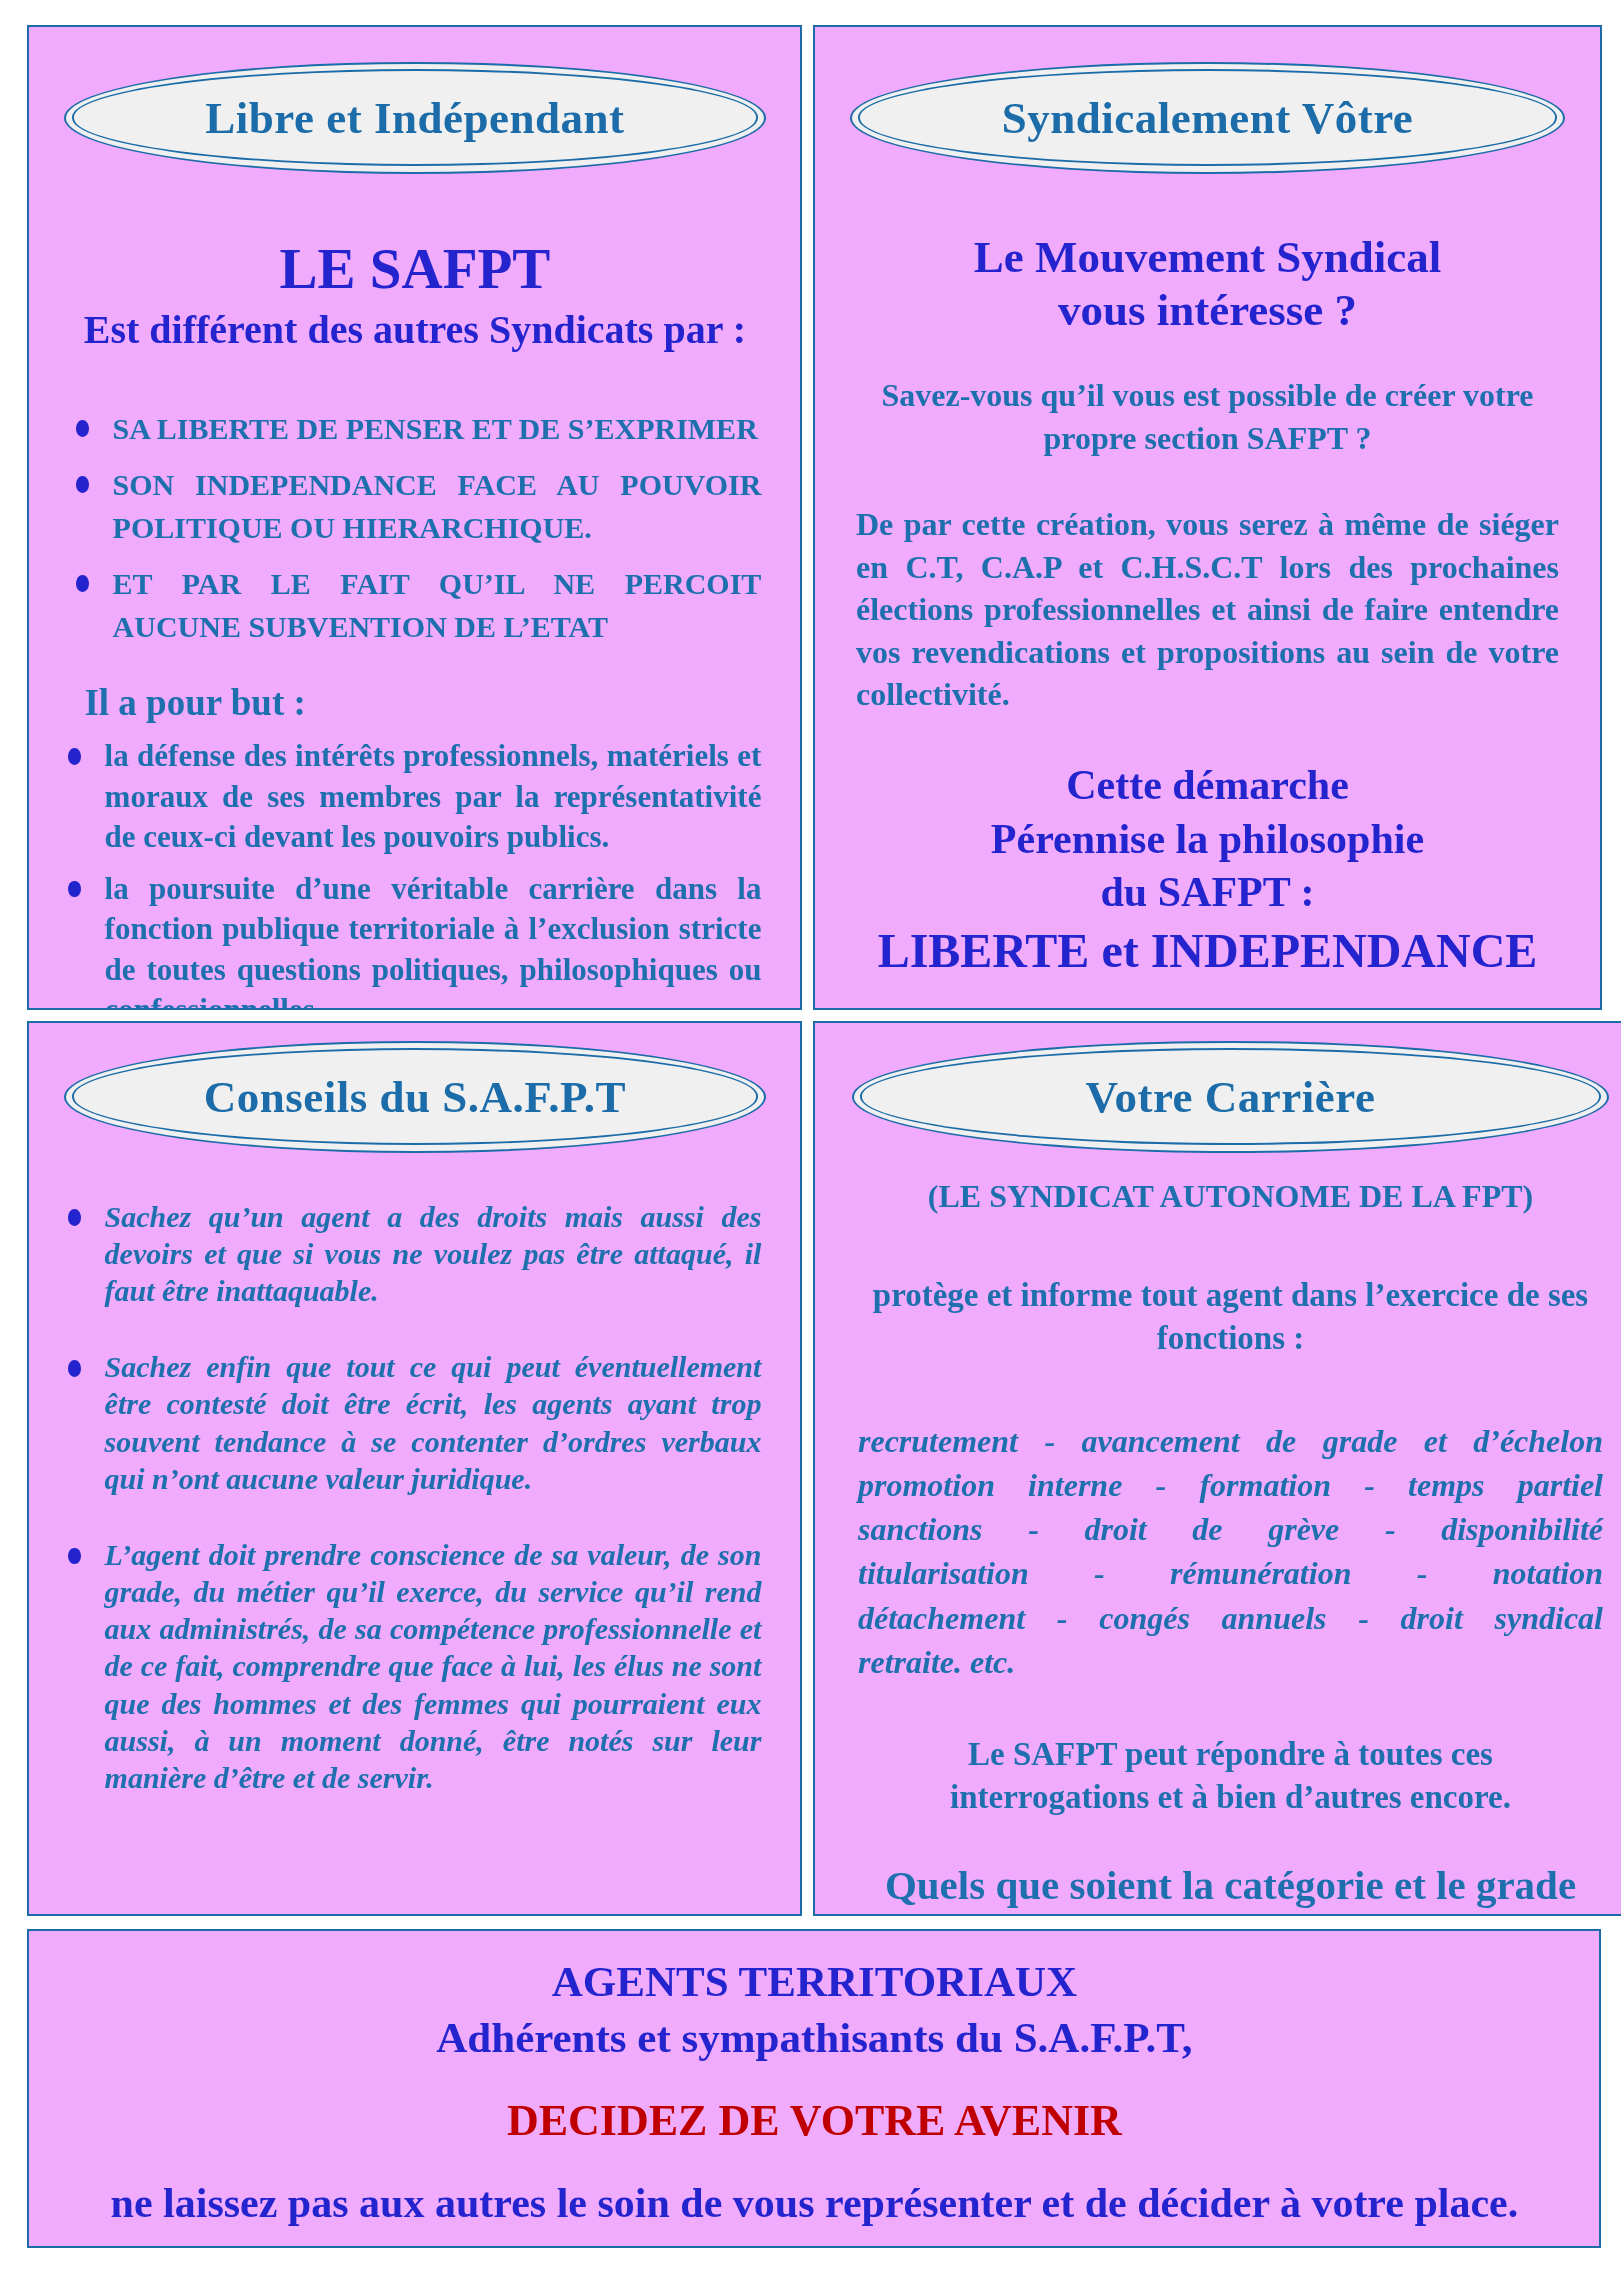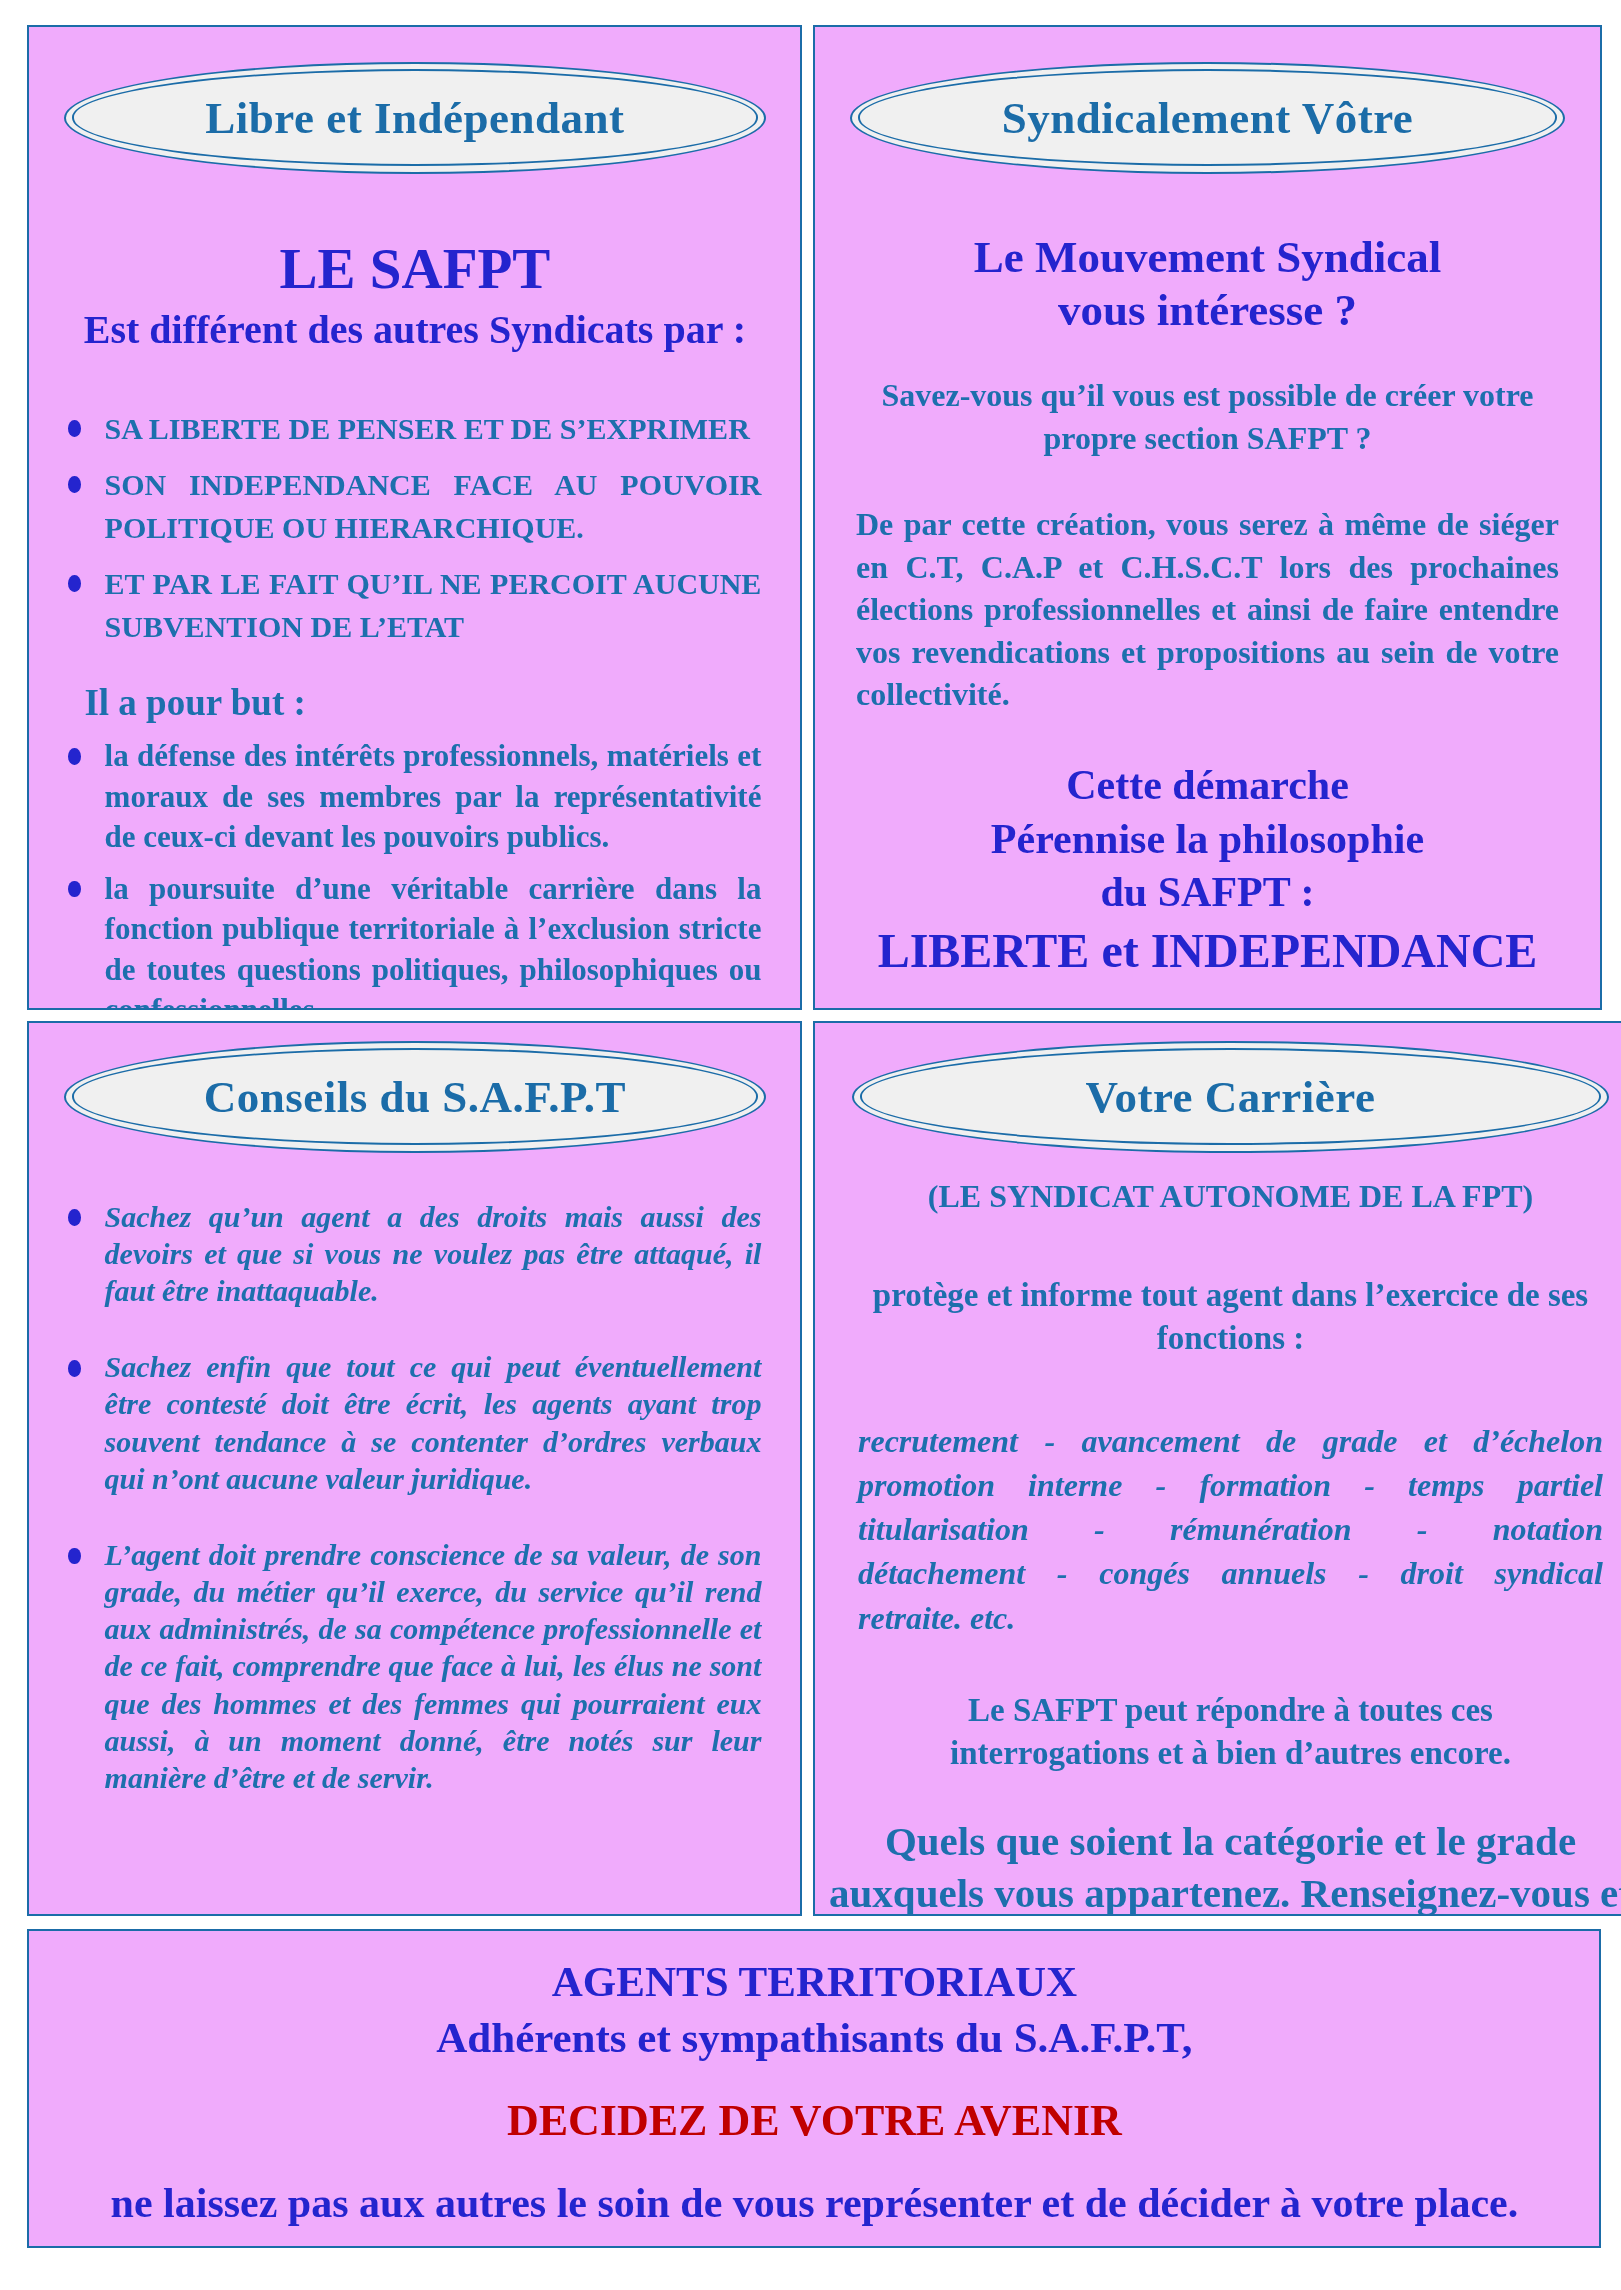--- a/index.html
+++ b/index.html
@@ -48,21 +48,21 @@
   .big-title{font-size:57px;text-align:center;margin-top:65px;line-height:1.05;}
   .sub-title{font-size:40px;text-align:center;margin-top:7.8px;white-space:nowrap;}
 
   .brow{display:flex;gap:23.5px;padding:0 39px;margin-top:13.7px;}
   .dot{
     flex:0 0 auto;width:12.7px;height:16.7px;border-radius:50%;
     background:var(--violet);margin-top:11.8px;
   }
   .btext{flex:1;text-align:justify;}
   .caps .btext{font-size:30px;line-height:1.42;color:var(--steelText);}
-  .caps-group{margin-top:55px;}
+  .caps-group{margin-top:55px;padding-left:8px;}
   .goal-h{font-size:37px;color:var(--steelText);padding-left:55px;margin-top:33px;}
   .goal .btext{font-size:31px;line-height:1.3;color:var(--steelText);}
   .goal{margin-top:11.8px;}
 
   .tr-title{font-size:45px;text-align:center;line-height:1.18;margin-top:57px;}
   .tr-question{font-size:32px;text-align:center;line-height:1.35;margin-top:37px;padding:0 45px;}
   .tr-paragraph{font-size:32px;line-height:1.33;text-align:justify;margin-top:43px;padding:0 41px;}
   .closing{margin-top:43px;text-align:center;line-height:1.28;}
   .closing-line{font-size:42px;}
   .closing-line.big{font-size:48px;}
@@ -164,20 +164,21 @@
 
 <section class="box br">
   <div class="badge low">
     <span class="badge-text">Votre Carrière</span>
   </div>
   <p class="br-sub steel">(LE SYNDICAT AUTONOME DE LA FPT)</p>
   <p class="br-intro steel">protège et informe tout agent dans l’exercice de ses fonctions :</p>
   <div class="topics steel">
     <div class="topic-line">recrutement - avancement de grade et d’échelon</div>
     <div class="topic-line">promotion interne - formation - temps partiel</div>
+    <div class="topic-line">sanctions - droit de grève - disponibilité</div>
     <div class="topic-line">titularisation - rémunération - notation</div>
     <div class="topic-line">détachement - congés annuels - droit syndical</div>
     <div class="topic-line last">retraite. etc.</div>
   </div>
   <p class="br-answer steel">Le SAFPT peut répondre à toutes ces interrogations et à bien d’autres encore.</p>
   <p class="br-cta steel">Quels que soient la catégorie et le grade auxquels vous appartenez. Renseignez-vous et défendez votre avenir !</p>
 </section>
 
 <section class="box footer">
   <div class="f-line1 violet">AGENTS TERRITORIAUX</div>

